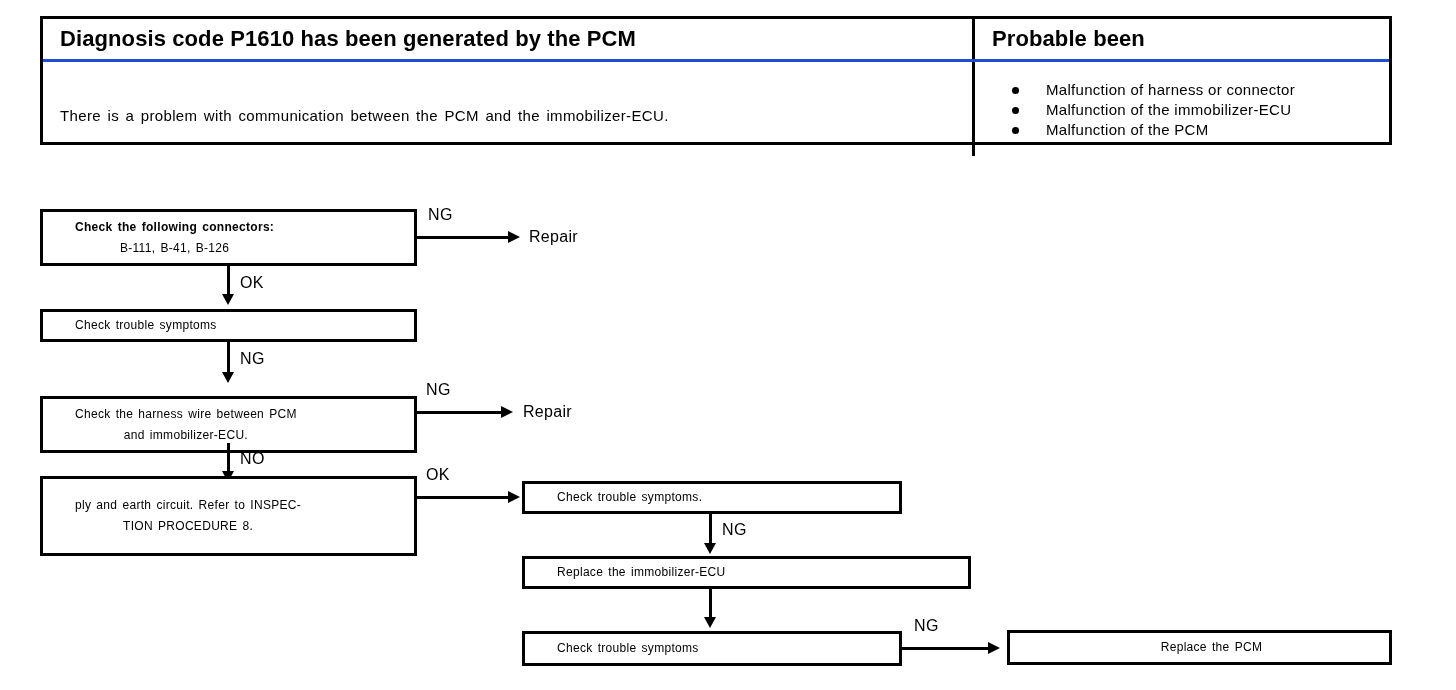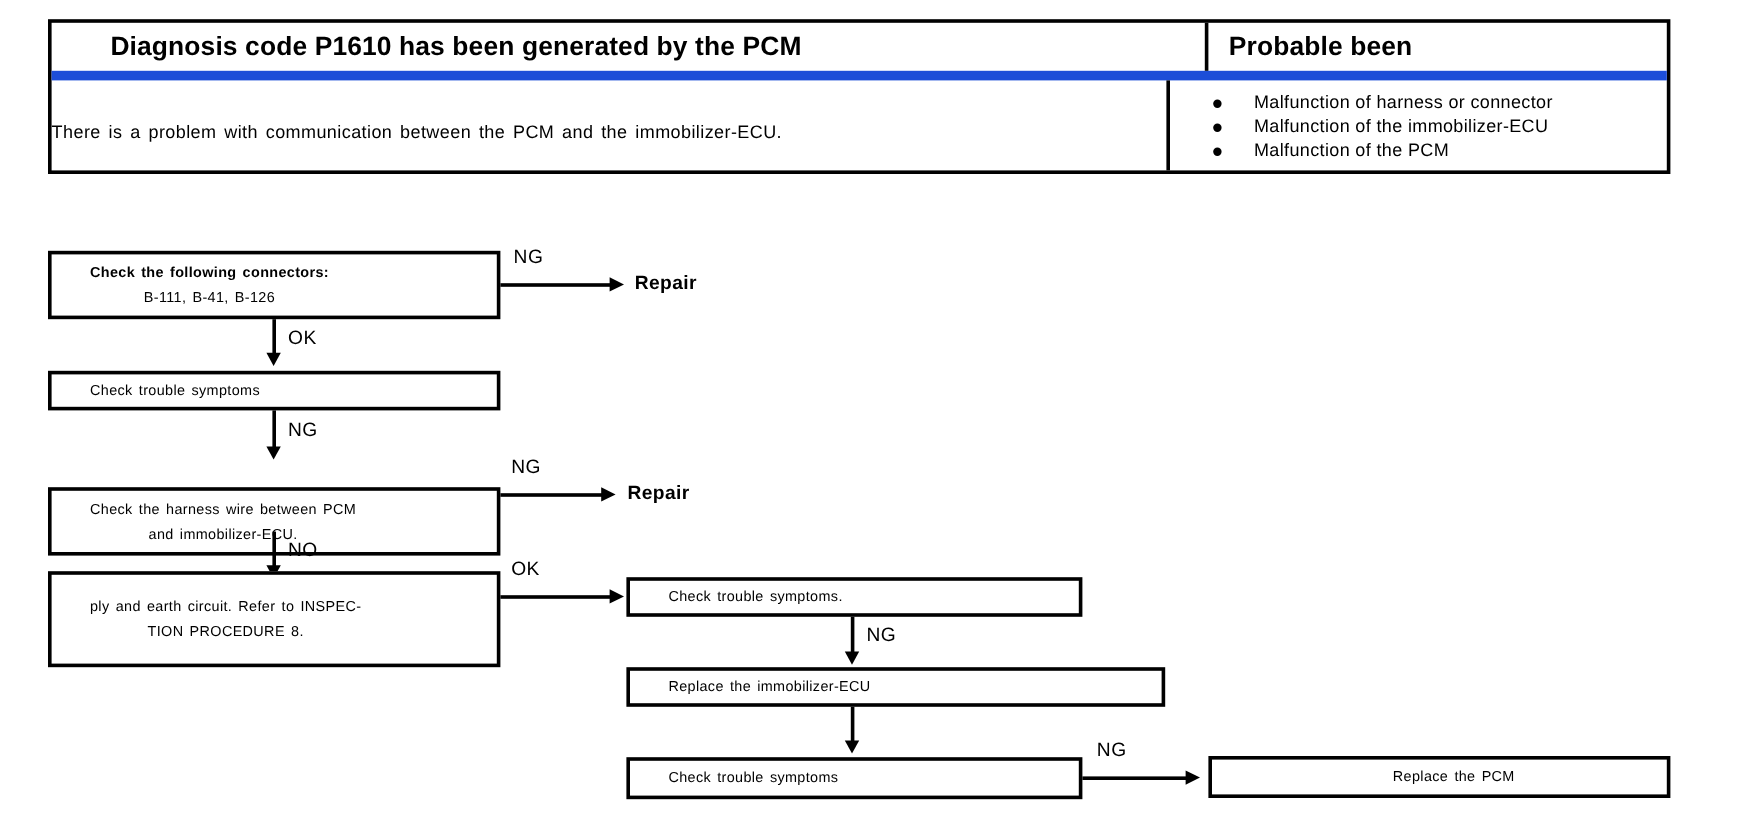--- a/index.html
+++ b/index.html
@@ -25,23 +25,22 @@
     width: 1352px;
     height: 129px;
     border: 3px solid #000;
     box-sizing: border-box;
     display: flex;
     flex-direction: column;
   }
   .tbl-header-row {
     display: flex;
     height: 40px;
-    border-bottom: 8px solid #1d4ed8;
+    border-bottom: 3px solid #1d4ed8;
     flex: 0 0 auto;
-    padding-left: 32px;
   }
   .tbl-body-row {
     display: flex;
     flex: 1 1 auto;
   }
   .cell-left {
     width: 932px;
     flex: 0 0 932px;
     box-sizing: border-box;
     border-right: 3px solid #000;
@@ -55,28 +54,29 @@
     align-items: center;
   }
   .hdr-text {
     font-size: 22px;
     font-weight: bold;
     letter-spacing: 0.1px;
     padding-left: 17px;
   }
   .body-text {
     font-size: 15px;
+    padding-left: 17px;
     letter-spacing: 0.35px;
     word-spacing: 2px;
     margin-top: 12px;
   }
   .cause-list {
     list-style: none;
-    margin: 0;
-    padding: 0 0 0 36px;
+    margin: 16px;
+    padding: 0 0 0 21px;
     width: 100%;
   }
   .cause-list li {
     font-size: 15px;
     line-height: 20px;
     position: relative;
     padding-left: 34px;
     letter-spacing: 0.3px;
   }
   .cause-bullet {
@@ -120,21 +120,21 @@
   .ftext.bold-first .bline1 {
     font-weight: bold;
     display: block;
   }
   .ftext .bline2 { display: block; text-align: center; }
 
   
   .term-label {
     position: absolute;
     font-size: 16px;
-    font-weight: bold;
+    font-weight: normal;
     letter-spacing: 0.3px;
     white-space: nowrap;
   }
 
   
   .edge-label {
     position: absolute;
     font-size: 16px;
     letter-spacing: 0.4px;
     white-space: nowrap;
@@ -227,21 +227,21 @@
   <div class="fbox" style="left:40px; top:309px; width:377px; height:33px;">
     <div class="ftext">
       <span>Check trouble symptoms</span>
     </div>
   </div>
 
   <div class="vline" style="left:227px; top:342px; height:35px;"></div>
   <div class="arrow-down" style="left:222px; top:372px;"></div>
   <div class="edge-label" style="left:240px; top:350px;">NG</div>
 
-  <div class="fbox" style="left:40px; top:406px; width:377px; height:57px;">
+  <div class="fbox" style="left:40px; top:396px; width:377px; height:57px;">
     <div class="ftext">
       <span class="bline1">Check the harness wire between PCM</span>
       <span class="bline2">and immobilizer-ECU.</span>
     </div>
   </div>
 
   <div class="hline" style="left:417px; top:411px; width:86px;"></div>
   <div class="arrow-right" style="left:501px; top:406px;"></div>
   <div class="edge-label" style="left:426px; top:381px;">NG</div>
   <div class="term-label" style="left:523px; top:403px;">Repair</div>

